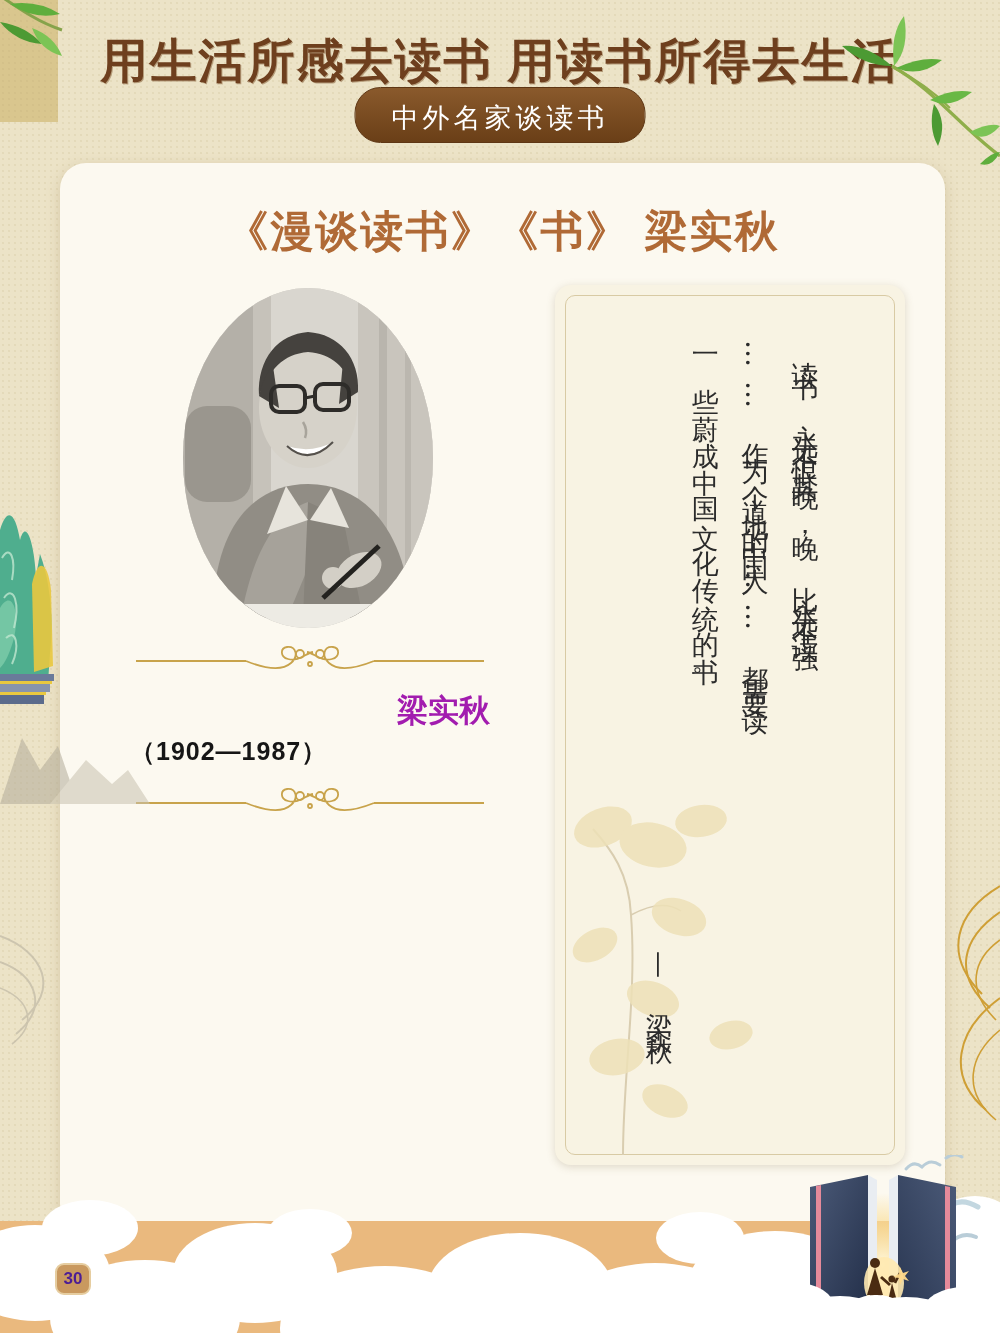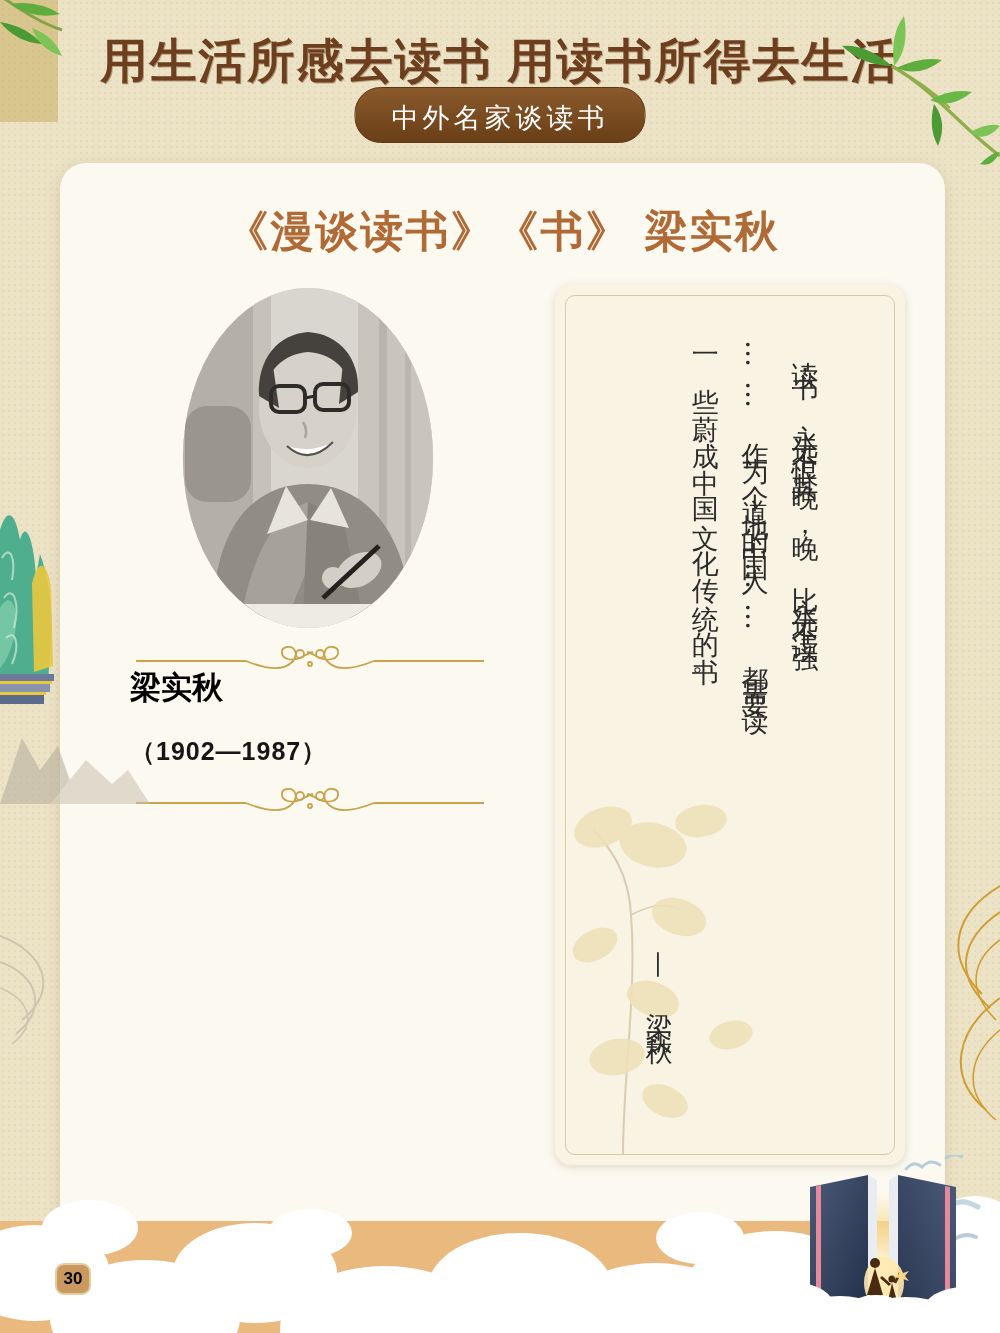--- a/index.html
+++ b/index.html
@@ -25,22 +25,22 @@
         font-size:43px;font-weight:bold;color:#b06a36;letter-spacing:2px;}
 
   
   .portrait{position:absolute;left:123px;top:125px;width:250px;height:340px;border-radius:50%;
         overflow:hidden;background:#cfccc4;}
   .portrait svg{display:block;}
 
   
   .flourish{position:absolute;left:70px;width:360px;height:40px;}
   .flourish-1{top:478px;} .flourish-2{top:620px;}
-  .author-name{position:absolute;left:70px;top:504px;width:360px;text-align:left;
-        font-size:31px;font-weight:bold;color:#000000;}
+  .author-name{position:absolute;left:70px;top:527px;width:360px;text-align:right;
+        font-size:31px;font-weight:bold;color:#a21caf;}
   .author-dates{position:absolute;left:70px;top:572px;width:360px;text-align:left;
         font-size:25px;font-weight:bold;color:#161616;letter-spacing:1px;}
 
   
   .bio{position:absolute;left:25px;top:672px;width:455px;
         font-size:24px;line-height:37.5px;color:#151515;text-align:justify;text-indent:2em;
         font-family:"Liberation Sans",sans-serif;}
 
   
   .card{position:absolute;left:495px;top:122px;width:350px;height:880px;
@@ -64,21 +64,21 @@
   .gray-mountain{left:0;top:712px;opacity:.55;}
   .arcs-left{left:0;top:918px;opacity:.7;}
   .arcs-right{right:0;top:858px;}
   .khaki-block{right:0;top:1150px;width:58px;height:122px;background:#d9c68e;z-index:2;}
 
   
   .clouds{position:absolute;left:0;bottom:0;z-index:3;}
   .books{position:absolute;right:12px;bottom:0;z-index:4;}
   .page-num{position:absolute;left:55px;top:1263px;width:32px;height:28px;z-index:5;
         background:#c9995f;border:2px solid #e6cda0;border-radius:9px;
-        color:#000000;font-size:17px;font-weight:bold;line-height:28px;text-align:center;}
+        color:#4c1d95;font-size:17px;font-weight:bold;line-height:28px;text-align:center;}
 </style>
 </head>
 <body>
 
 <div class="page">
 
   <div class="header-title">用生活所感去读书 用读书所得去生活</div>
   <div class="header-badge">中外名家谈读书</div>
 
   <svg class="deco bamboo-tl" width="120" height="120" viewBox="0 0 120 120">

